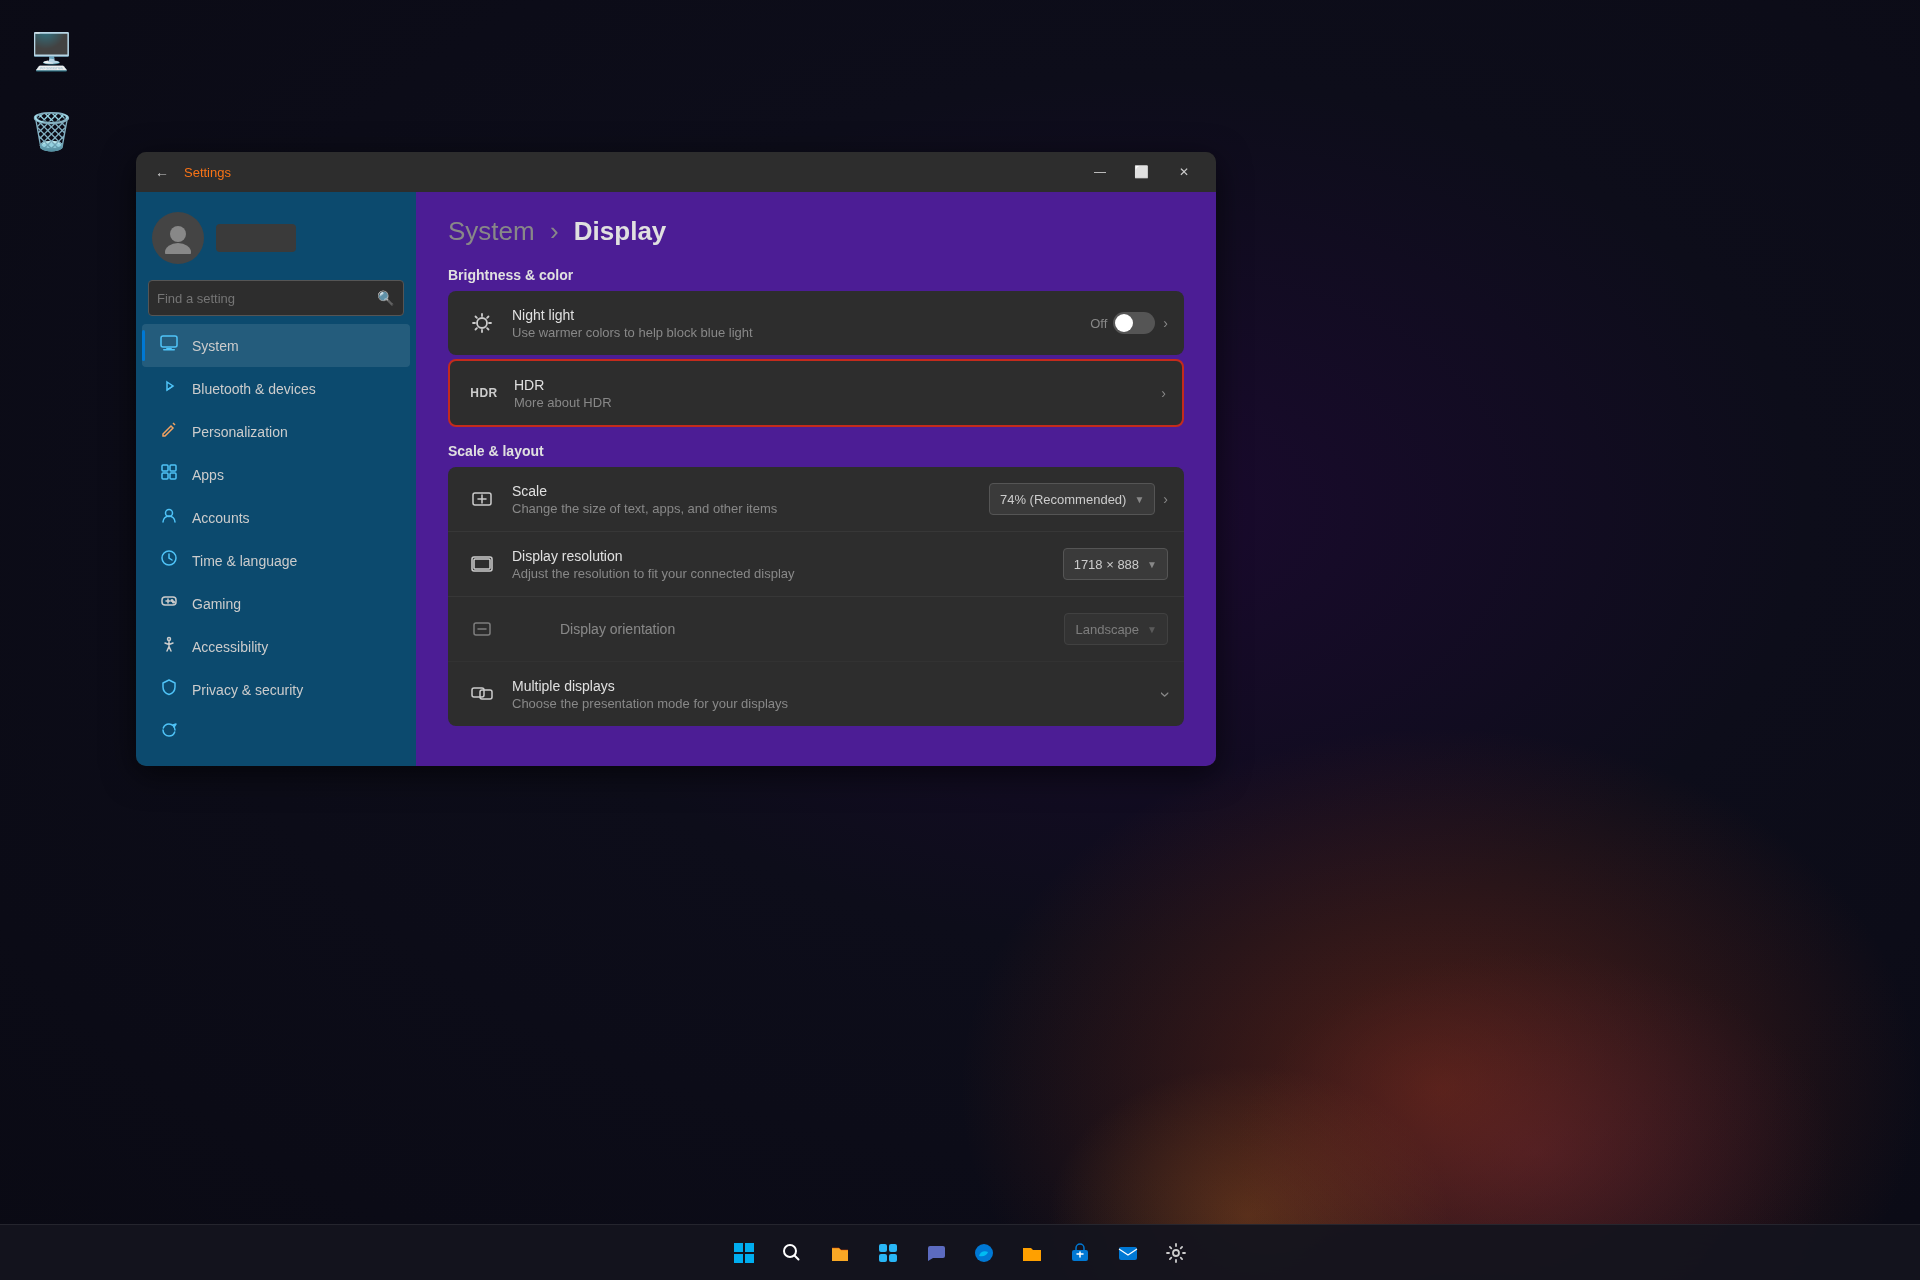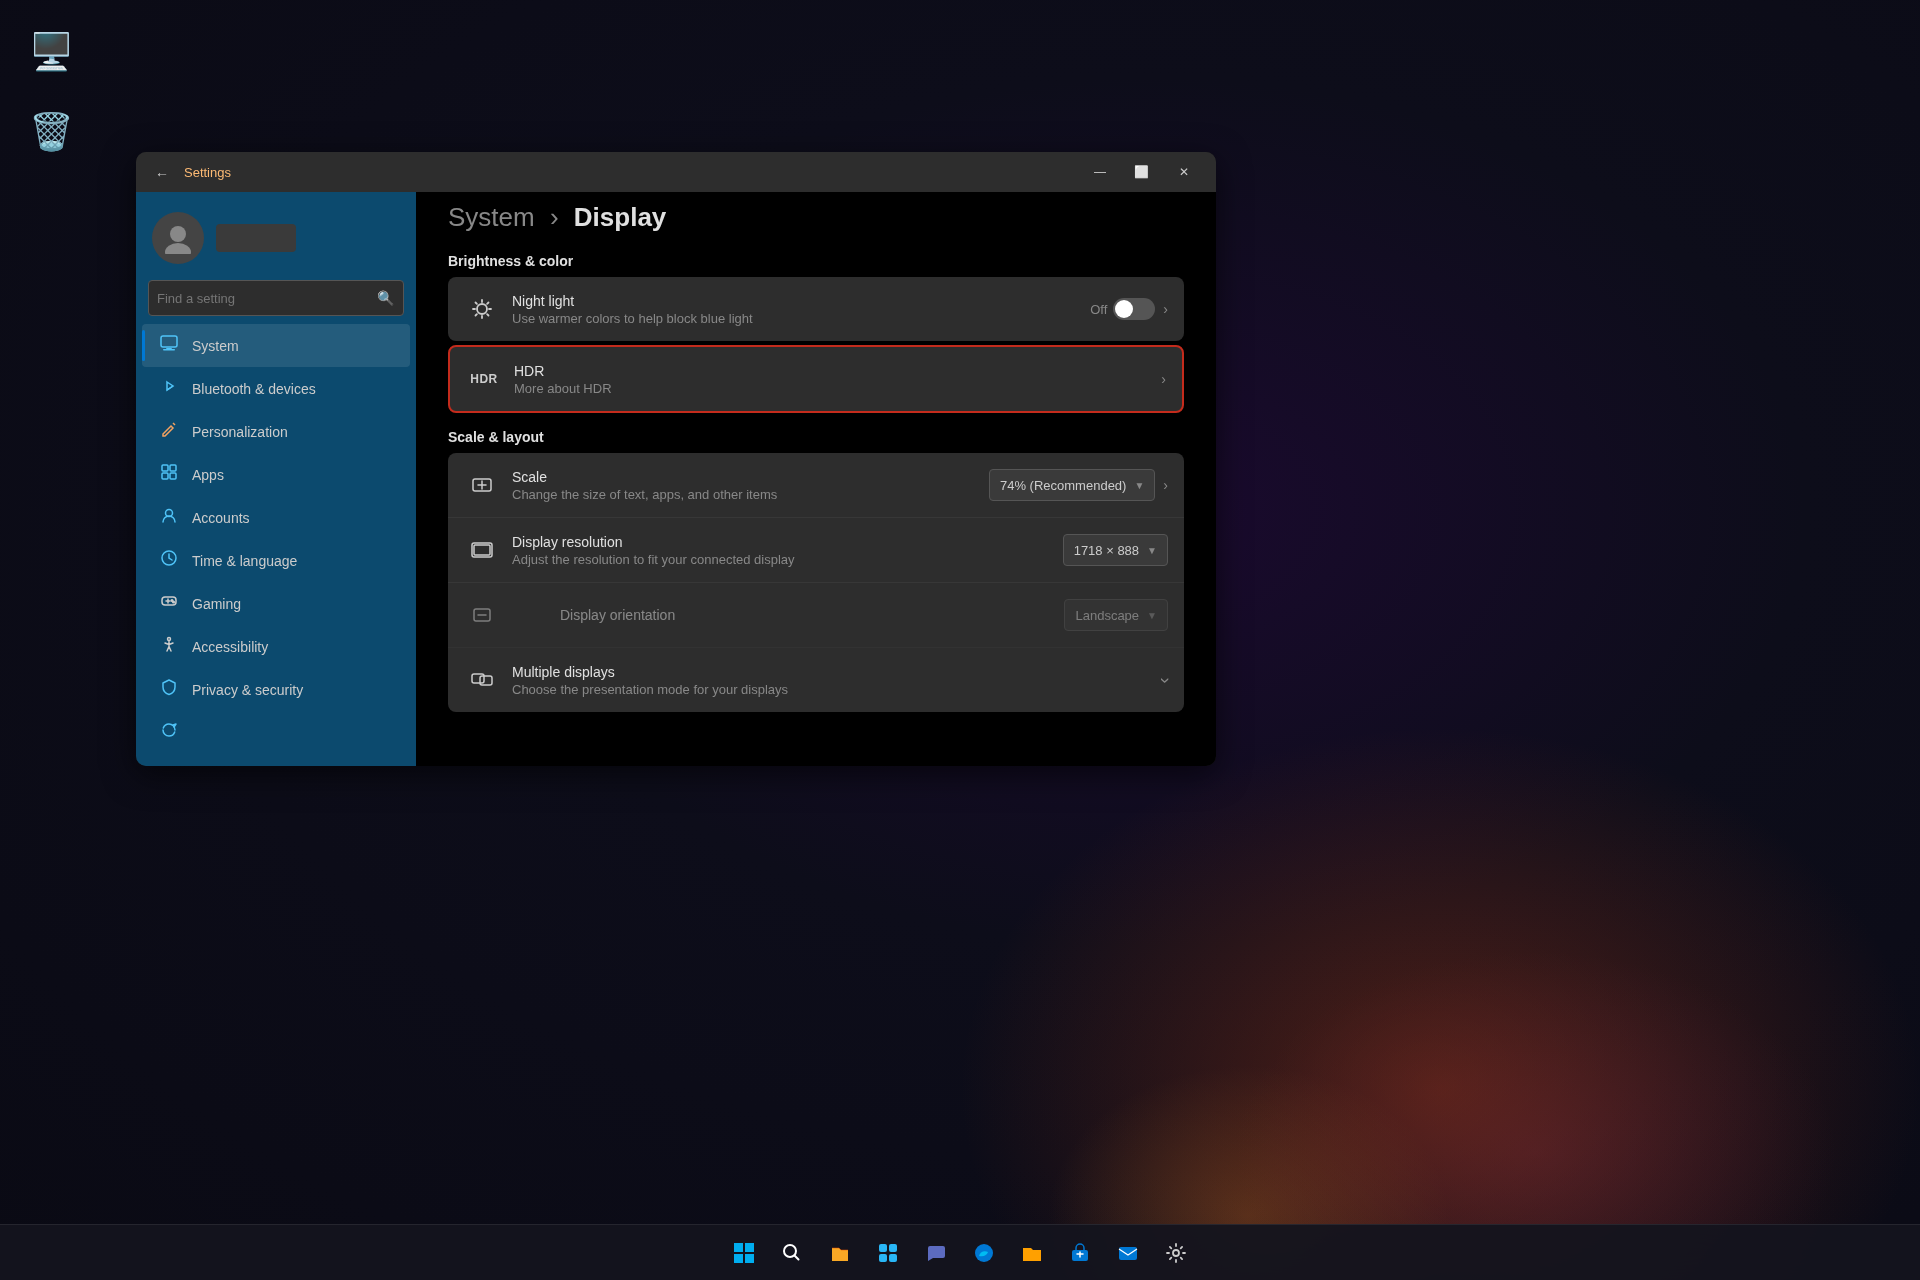--- a/index.html
+++ b/index.html
@@ -100,21 +100,21 @@
       height: 28px;
       display: flex;
       align-items: center;
       justify-content: center;
       border-radius: 4px;
       cursor: pointer;
       color: #ccc;
       font-size: 14px;
     }
     .title-bar-title {
-      color: #fdba74;
+      color: #f97316;
       font-size: 13px;
       margin-left: 8px;
       flex: 1;
     }
     .title-bar-controls {
       display: flex;
       gap: 2px;
     }
     .title-bar-btn {
       width: 40px;
@@ -223,23 +223,23 @@
       font-size: 18px;
       width: 22px;
       text-align: center;
       flex-shrink: 0;
     }
     .nav-label { font-size: 14px; }
 
     
     .main-content {
       flex: 1;
-      background: #000000;
+      background: #4c1d95;
       overflow-y: auto;
-      padding: 10px 32px;
+      padding: 24px 32px;
     }
     .main-content::-webkit-scrollbar { width: 6px; }
     .main-content::-webkit-scrollbar-thumb { background: rgba(255,255,255,0.2); border-radius: 3px; }
 
     
     .page-breadcrumb {
       font-size: 26px;
       color: #e0e0e0;
       font-weight: 400;
       margin-bottom: 20px;

